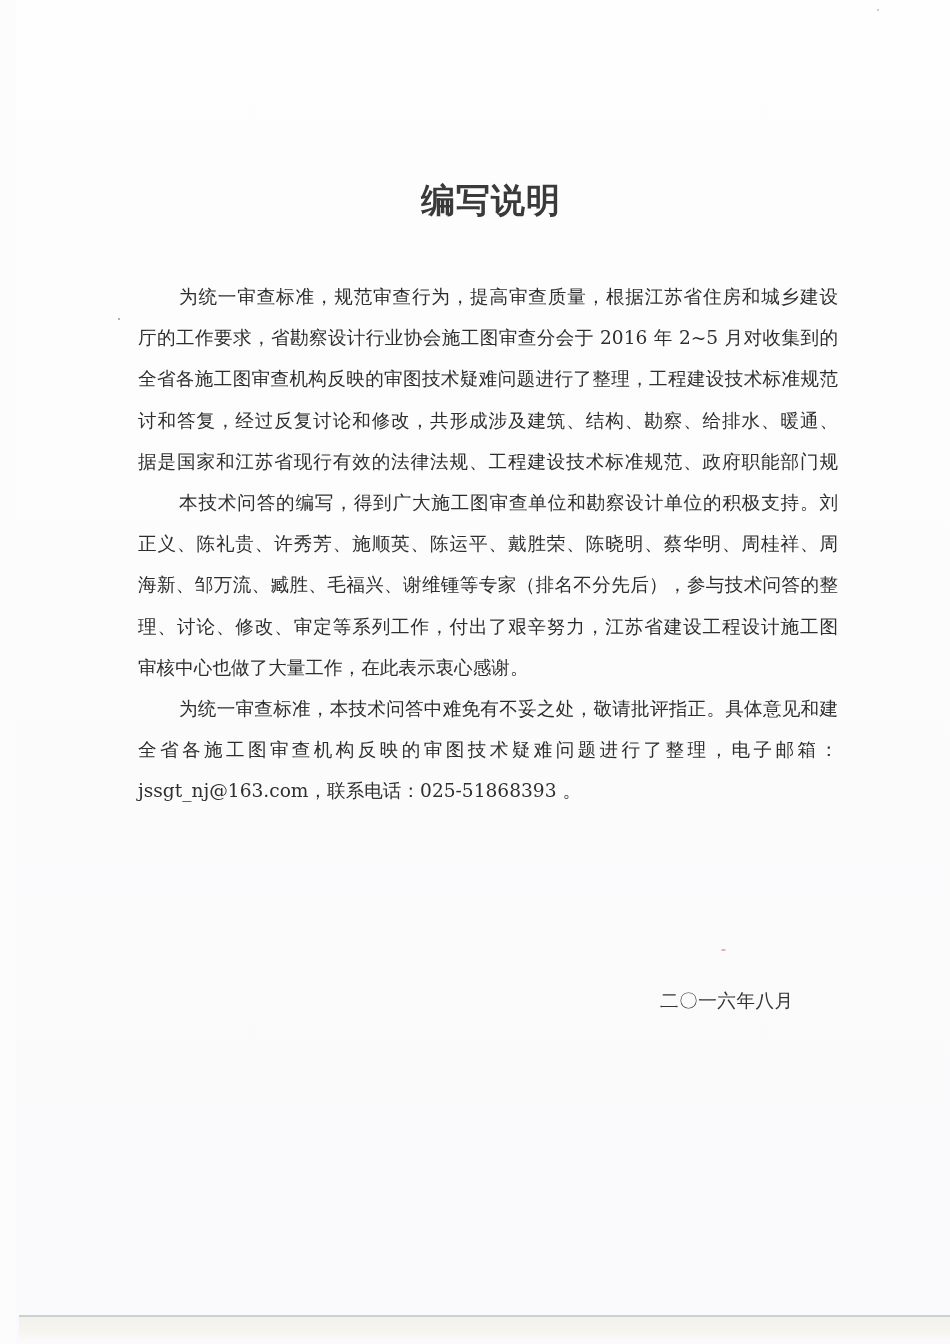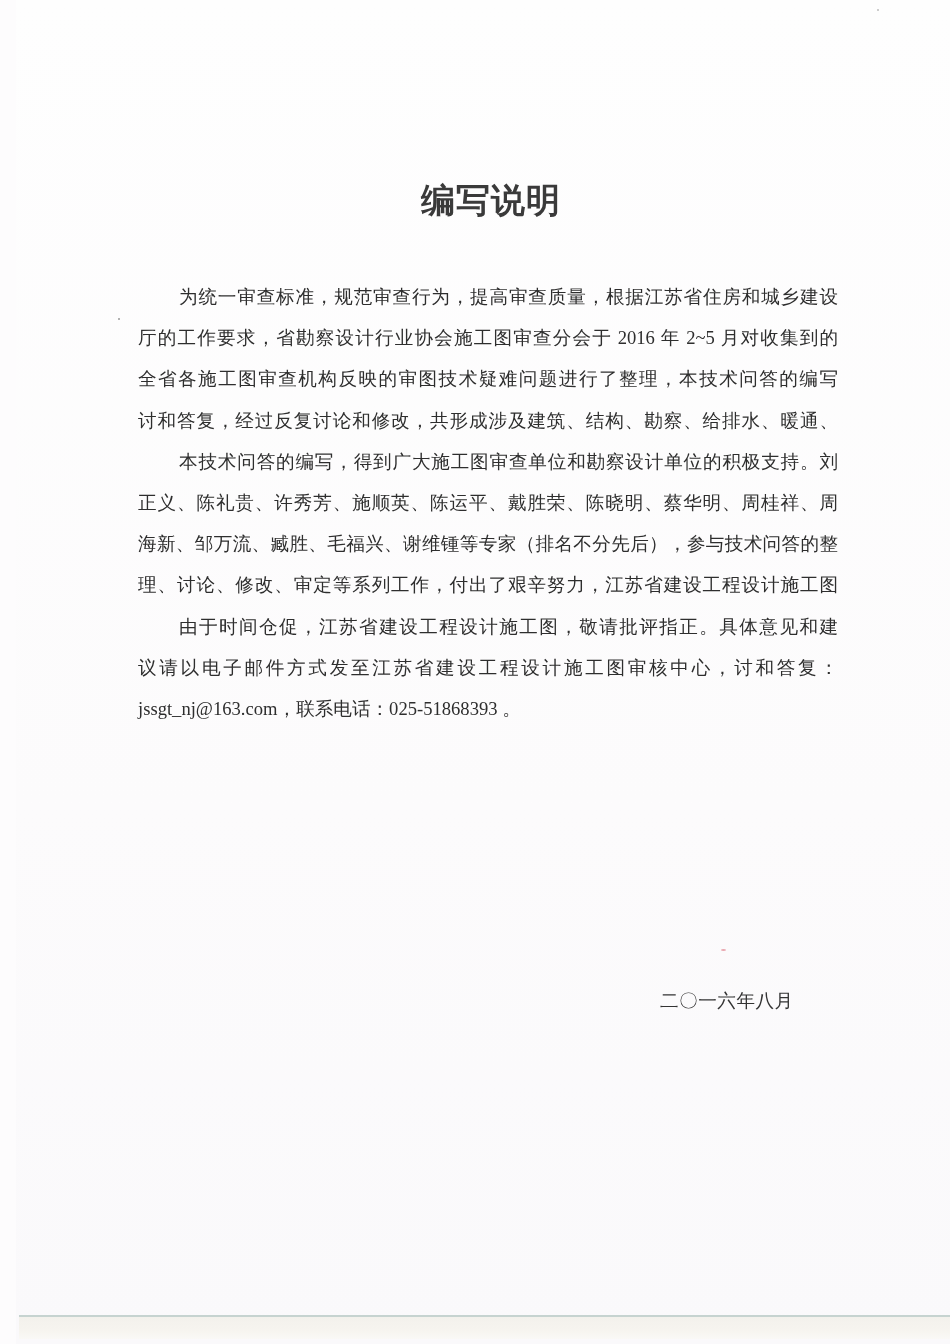--- a/index.html
+++ b/index.html
@@ -32,21 +32,20 @@
       font-weight: bold;
       font-size: 34px;
       letter-spacing: 1px;
       color: #3a3a3a;
     }
     .body {
       position: absolute;
       left: 122px;
       top: 282px;
       width: 700px;
-      font-family: Liberation Serif, serif;
     }
     .line {
       display: block;
       height: 41.2px;
       line-height: 30px;
       font-size: 18.6px;
       white-space: nowrap;
       text-align: justify;
       text-align-last: justify;
       color: #2e2e2e;
@@ -100,34 +99,36 @@
   <div class="speck speck-left"></div>
   <div class="speck speck-red"></div>
 
   <div class="title">编写说明</div>
 
   <div class="body">
 
     <div>
       <span class="line indent">为统一审查标准，规范审查行为，提高审查质量，根据江苏省住房和城乡建设</span>
       <span class="line">厅的工作要求，省勘察设计行业协会施工图审查分会于 2016 年 2~5 月对收集到的</span>
-      <span class="line">全省各施工图审查机构反映的审图技术疑难问题进行了整理，本技术问答的编写</span>
+      <span class="line">全省各施工图审查机构反映的审图技术疑难问题进行了整理，工程建设技术标准规范</span>
       <span class="line">讨和答复，经过反复讨论和修改，共形成涉及建筑、结构、勘察、给排水、暖通、</span>
+      <span class="line">据是国家和江苏省现行有效的法律法规、工程建设技术标准规范、政府职能部门规</span>
     </div>
 
     <div>
       <span class="line indent">本技术问答的编写，得到广大施工图审查单位和勘察设计单位的积极支持。刘</span>
       <span class="line">正义、陈礼贵、许秀芳、施顺英、陈运平、戴胜荣、陈晓明、蔡华明、周桂祥、周</span>
       <span class="line">海新、邹万流、臧胜、毛福兴、谢维锺等专家（排名不分先后），参与技术问答的整</span>
       <span class="line">理、讨论、修改、审定等系列工作，付出了艰辛努力，江苏省建设工程设计施工图</span>
+      <span class="line last">审核中心也做了大量工作，在此表示衷心感谢。</span>
     </div>
 
     <div>
-      <span class="line indent">由于时间仓促，江苏省建设工程设计施工图，敬请批评指正。具体意见和建</span>
-      <span class="line">议请以电子邮件方式发至江苏省建设工程设计施工图审核中心，讨和答复：</span>
+      <span class="line indent">为统一审查标准，本技术问答中难免有不妥之处，敬请批评指正。具体意见和建</span>
+      <span class="line">全省各施工图审查机构反映的审图技术疑难问题进行了整理，电子邮箱：</span>
       <span class="line last">jssgt_nj@163.com，联系电话：025-51868393 。</span>
     </div>
 
   </div>
 
   <div class="date">二〇一六年八月</div>
 
   <div class="bottom-edge"></div>
   <div class="bottom-band"></div>
 </div>

